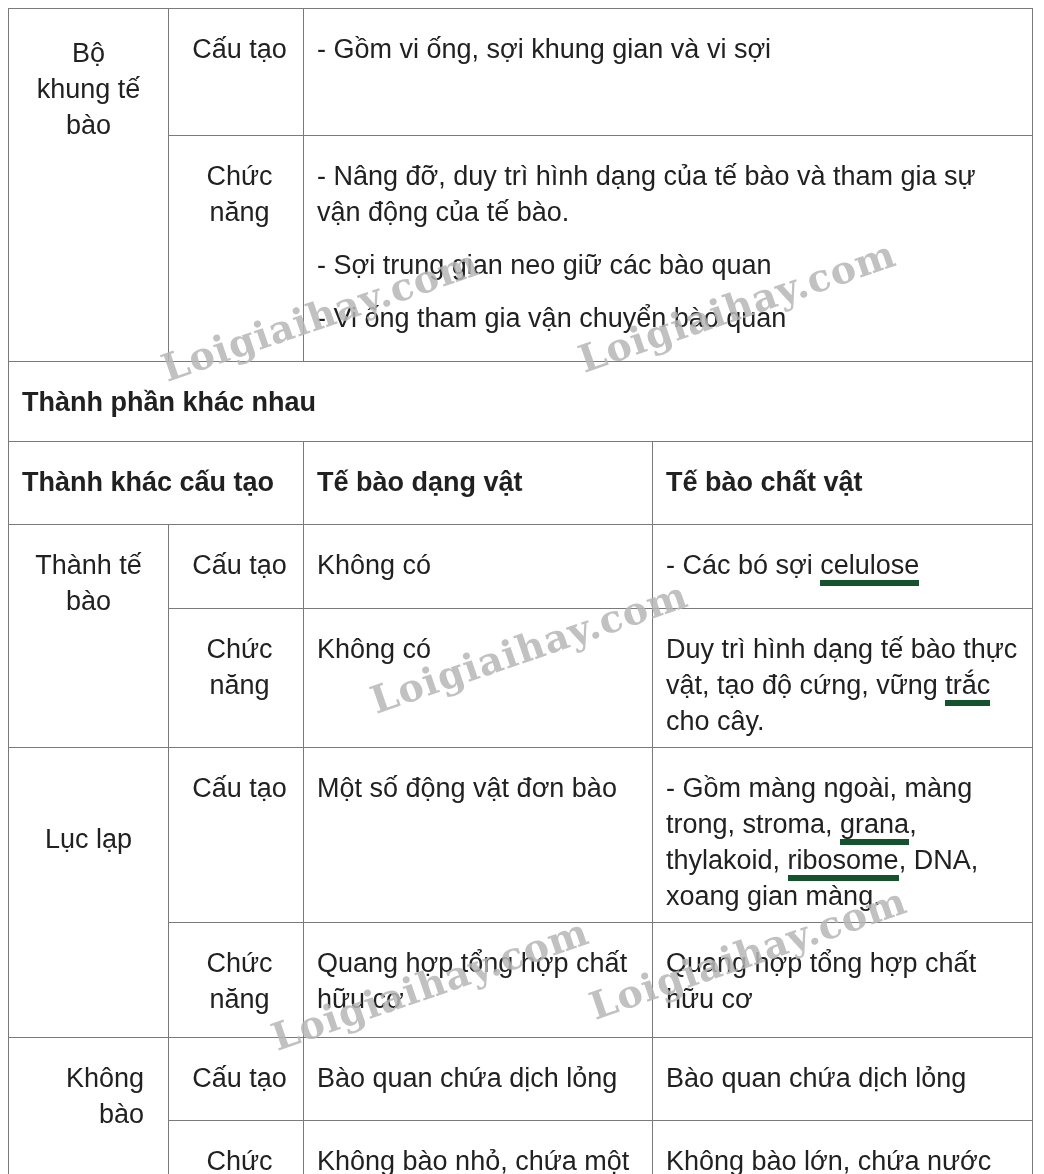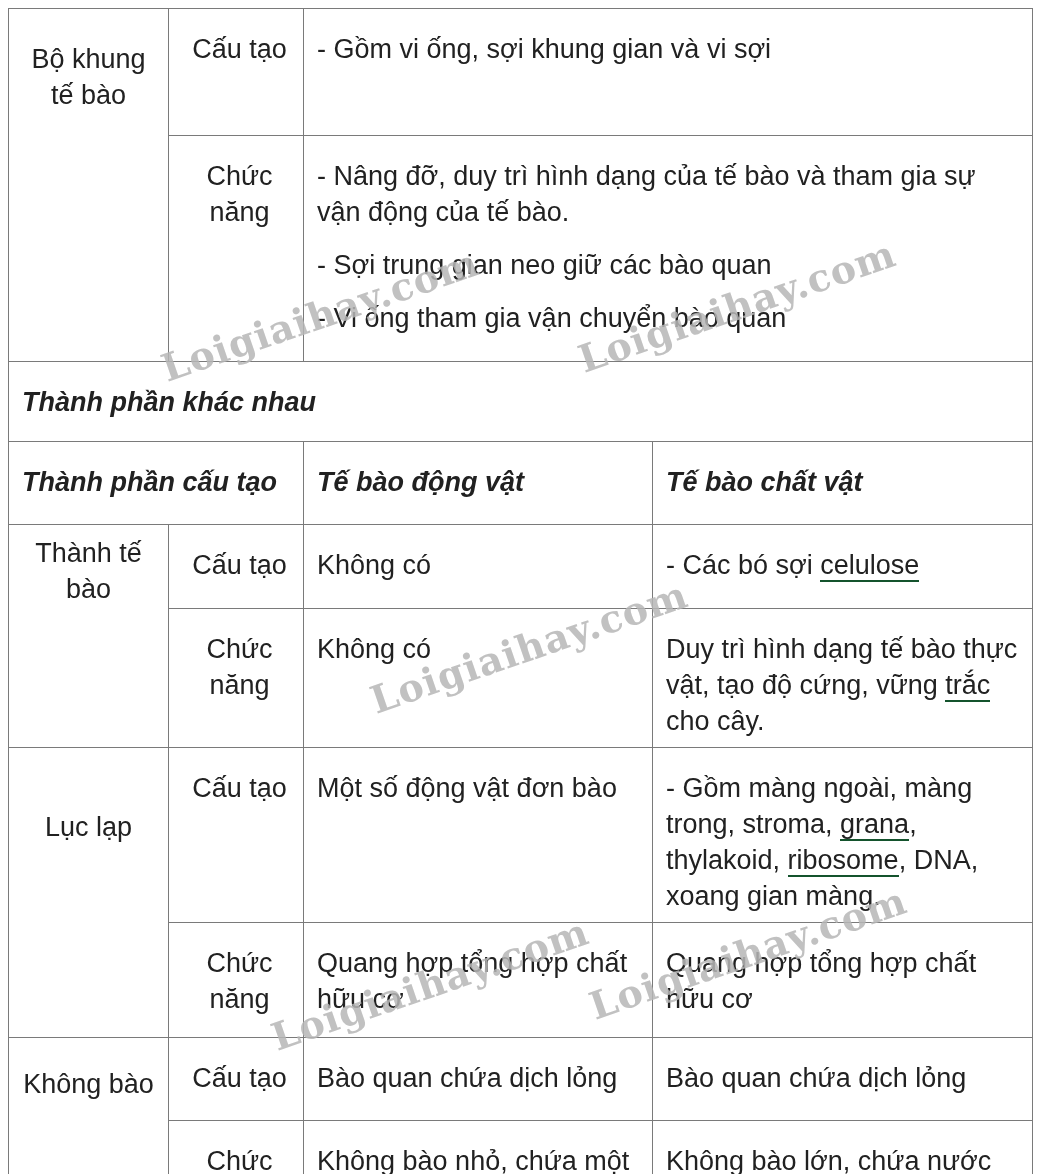--- a/index.html
+++ b/index.html
@@ -11,29 +11,29 @@
     border-collapse:collapse;table-layout:fixed;
     position:absolute;left:8px;top:8px;width:1024px;
     border-bottom:2px solid #5c5c5c;
   }
   td{
     border:1px solid #7a7a7a;vertical-align:top;
     padding:22px 12px 8px 13px;
     font-size:27px;line-height:36px;
   }
   td.center{text-align:center;padding-right:6px;border-radius:26px;}
-  td.bold{font-weight:bold;font-style:italic;}
-  td.label-cell{padding:4px;text-align:center;}
+  td.bold{font-weight:bold;}
+  td.label-cell{padding:16px;text-align:center;}
   .glabel{display:flex;align-items:center;justify-content:center;text-align:center;padding:0 8px;}
   .glabel.h127{height:127px;}
   .glabel.h84{height:84px;}
   .glabel.h150{height:150px;}
   .glabel.h83{height:83px;text-align:right;}
   td.content p{margin:0 0 17px 0;}
-  .sc{border-bottom:2px solid #14532d;margin-top:32px;}
+  .sc{border-bottom:6px solid #14532d;margin-top:32px;}
   .wm{
     position:absolute;transform:translate(-50%,-50%) rotate(-19deg);
     font-family:"DejaVu Serif", serif;font-weight:bold;font-size:38px;
     color:#b7b7b7;opacity:0.85;white-space:nowrap;letter-spacing:1px;
     pointer-events:none;z-index:5;
   }
   .wm1{left:320px;top:315px;}
   .wm2{left:737px;top:306px;}
   .wm3{left:529px;top:647px;}
   .wm4{left:430px;top:984px;}
@@ -68,22 +68,22 @@
           <p>- Sợi trung gian neo giữ các bào quan</p>
           <p>- Vi ống tham gia vận chuyển bào quan</p>
         </td>
   </tr>
 
   <tr style="height:80px">
     <td colspan="4" class="bold">Thành phần khác nhau</td>
   </tr>
 
   <tr style="height:83px">
-    <td colspan="2" class="bold">Thành phần cấu tạo</td>
-    <td class="bold">Tế bào động vật</td>
+    <td colspan="2" class="bold">Thành khác cấu tạo</td>
+    <td class="bold">Tế bào dạng vật</td>
     <td class="bold">Tế bào chất vật</td>
   </tr>
 
   <tr style="height:84px">
     <td rowspan="2" class="label-cell">
       <div class="glabel h84">Thành tế bào</div>
     </td>
     <td class="center">Cấu tạo</td>
     <td><span>Không có</span></td>
     <td><span>- Các bó sợi </span><span class="sc">celulose</span></td>

